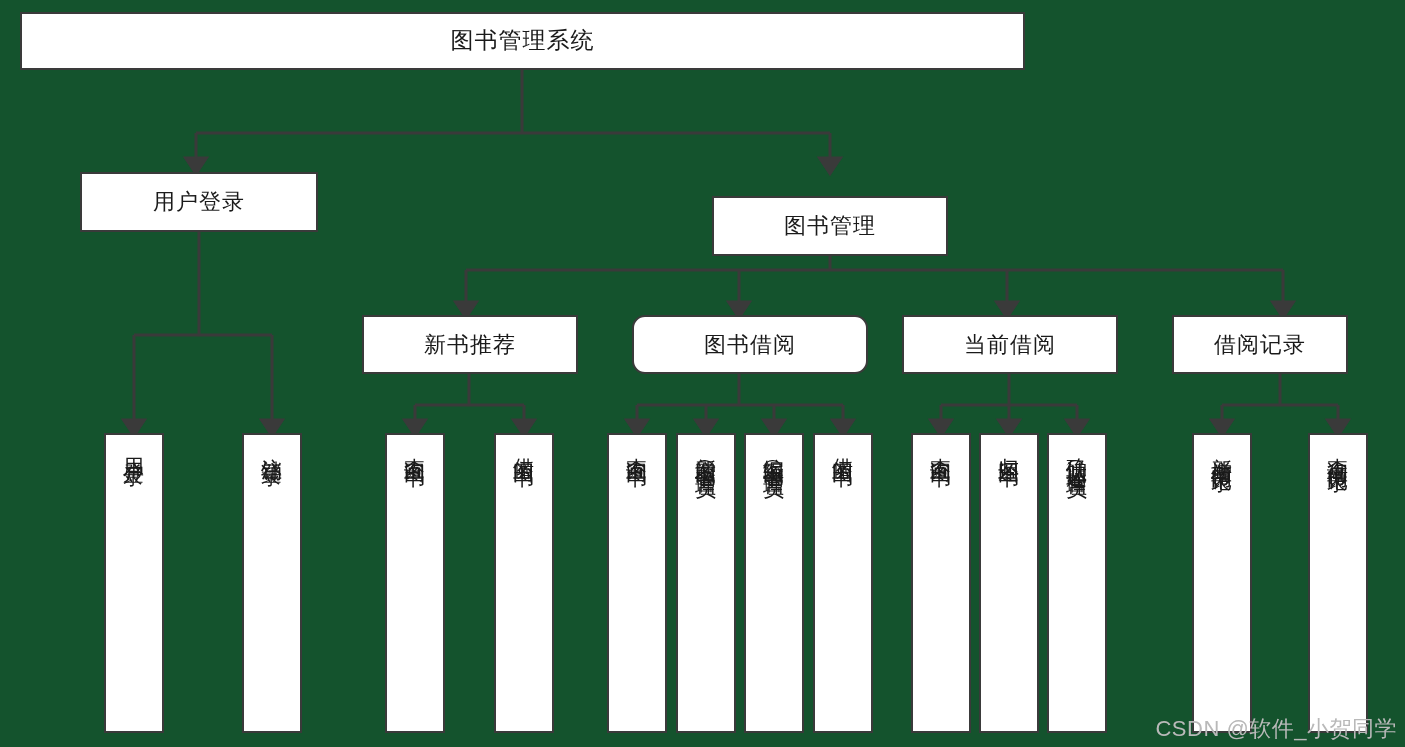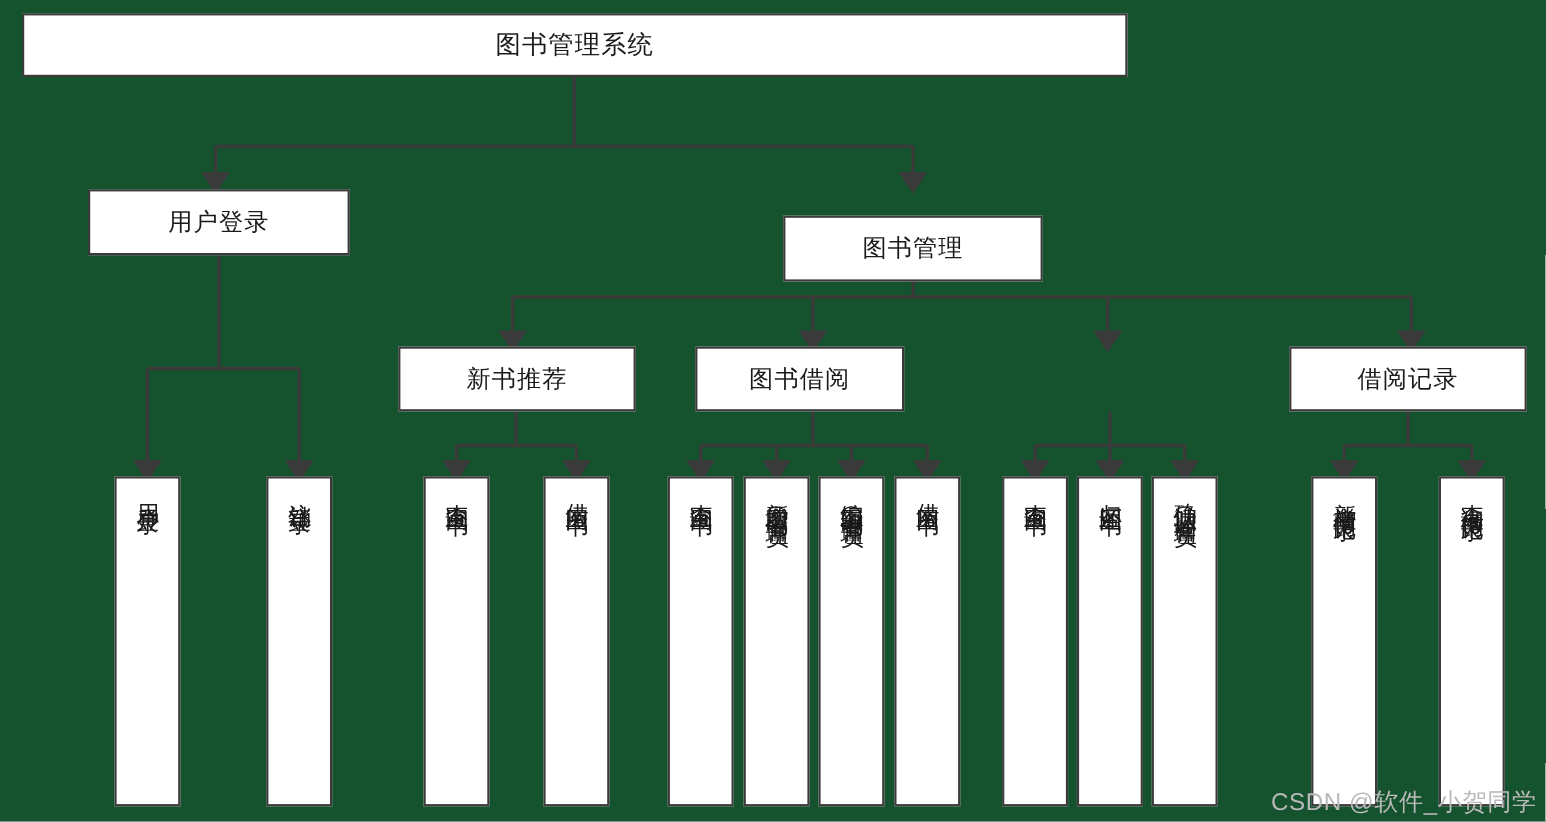--- a/index.html
+++ b/index.html
@@ -141,26 +141,29 @@
   </div>
 
   <div class="node horizontal" style="left:712px; top:172px; width:236px; height:60px;margin-top:24px;">
     <span class="node-label">图书管理</span>
   </div>
 
   <div class="node horizontal" style="left:362px; top:315px; width:216px; height:59px;">
     <span class="node-label">新书推荐</span>
   </div>
 
-  <div class="node horizontal" style="left:632px; top:315px; width:190px; height:59px;">
+  <div class="node horizontal" style="left:632px; top:315px; width:236px; height:59px;border-radius:13px;">
     <span class="node-label">图书借阅</span>
   </div>
 
-
-  <div class="node horizontal" style="left:1172px; top:315px; width:216px; height:59px;">
+  <div class="node horizontal" style="left:902px; top:315px; width:216px; height:59px;">
+    <span class="node-label">当前借阅</span>
+  </div>
+
+  <div class="node horizontal" style="left:1172px; top:315px; width:176px; height:59px;">
     <span class="node-label">借阅记录</span>
   </div>
 
   <div class="node vertical" style="left:104px; top:433px; width:60px; height:300px;">
     <span class="node-label">用户登录</span>
   </div>
 
   <div class="node vertical" style="left:242px; top:433px; width:60px; height:300px;">
     <span class="node-label">注销登录</span>
   </div>

